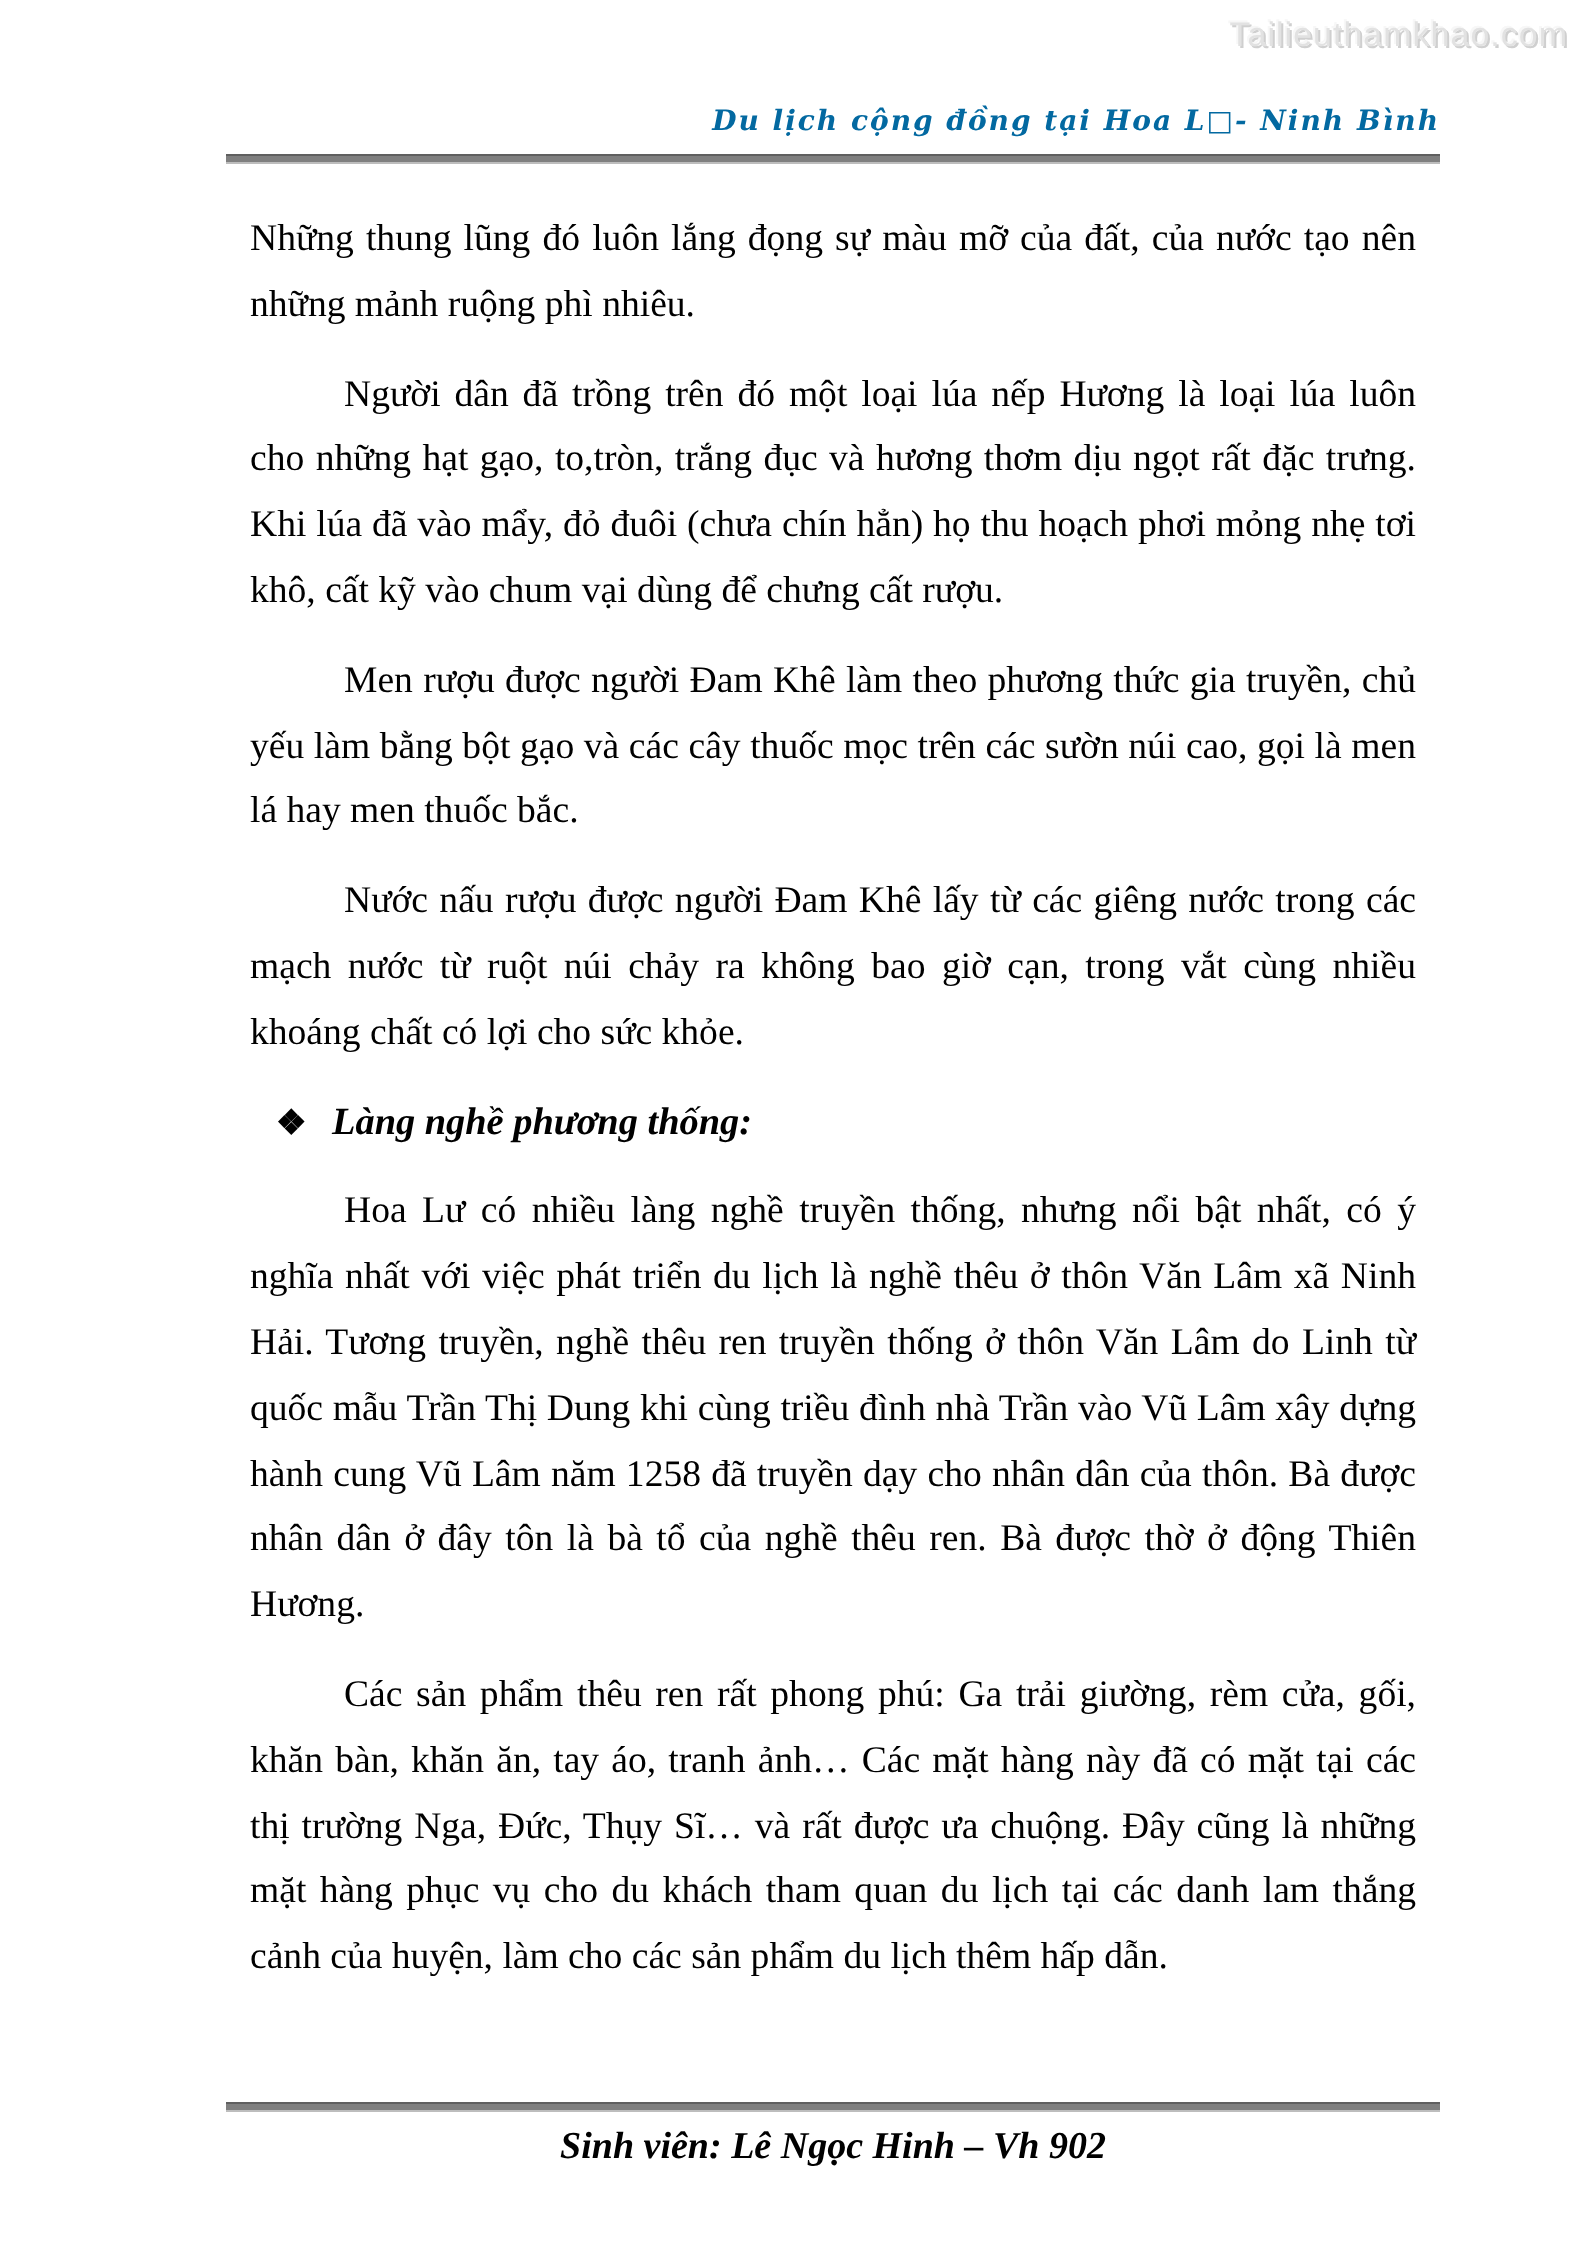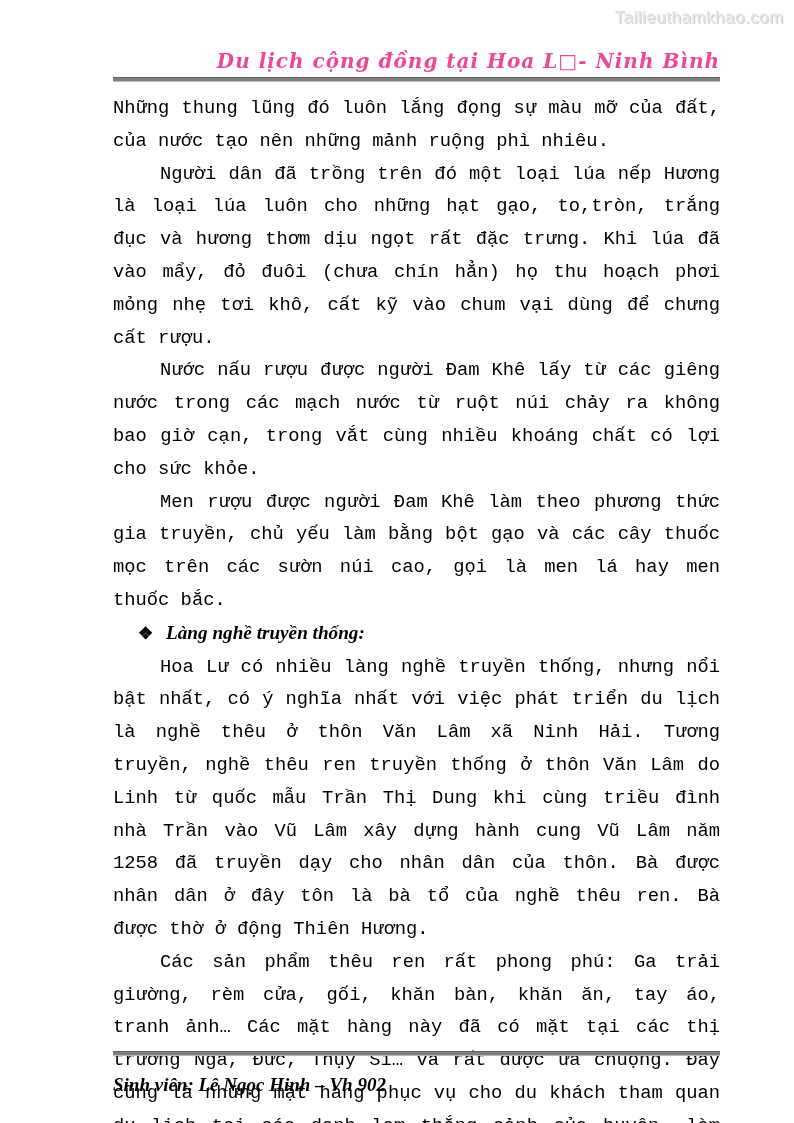--- a/index.html
+++ b/index.html
@@ -30,45 +30,44 @@
     position: absolute;
     left: 113px;
     width: 607px;
     top: 0;
   }
   .header-title {
     padding-top: 50px;
     text-align: right;
     font-style: italic;
     font-weight: bold;
-    font-size: 20px;
+    font-size: 14px;
     line-height: 22px;
     letter-spacing: 1px;
-    color: #ec4899;
+    color: #0369a1;
     font-family: "DejaVu Serif", serif;
   }
   .rule {
     height: 3px;
     background: #7f7f7f;
     border-top: 1px solid #5f5f5f;
     border-bottom: 1px solid #bdbdbd;
   }
   .header-rule { margin-top: 5px; }
   .doc-body {
     position: absolute;
     left: 113px;
     width: 607px;
     top: 92px;
     font-size: 18.8px;
     line-height: 32.8px;
     text-align: justify;
   }
   .para {
-    margin: 0;
-    font-family: Liberation Mono, monospace;
+    margin: 12px;
   }
   .para.indent {
     text-indent: 47px;
   }
   .bullet-line {
     padding-left: 25px;
     font-weight: bold;
     font-style: italic;
     font-size: 19.2px;
   }
@@ -78,45 +77,46 @@
     font-style: normal;
     font-size: 17px;
   }
   .footer-block {
     position: absolute;
     left: 113px;
     width: 607px;
     top: 1051px;
   }
   .footer-text {
-    margin-top: 17px;
+    margin-top: 6px;
     font-weight: bold;
     font-style: italic;
     font-size: 19px;
     line-height: 24px;
+    text-align: center;
   }
 </style>
 </head>
 <body>
 
 <div class="page">
 
   <div class="watermark">Tailieuthamkhao.com</div>
 
   <div class="header-block">
     <div class="header-title">Du lịch cộng đồng tại Hoa L□- Ninh Bình</div>
     <div class="rule header-rule"></div>
   </div>
 
   <div class="doc-body">
       <p class="para">Những thung lũng đó luôn lắng đọng sự màu mỡ của đất, của nước tạo nên những mảnh ruộng phì nhiêu.</p>
       <p class="para indent">Người dân đã trồng trên đó một loại lúa nếp Hương là loại lúa luôn cho những hạt gạo, to,tròn, trắng đục và hương thơm dịu ngọt rất đặc trưng. Khi lúa đã vào mẩy, đỏ đuôi (chưa chín hẳn) họ thu hoạch phơi mỏng nhẹ tơi khô, cất kỹ vào chum vại dùng để chưng cất rượu.</p>
+      <p class="para indent">Men rượu được người Đam Khê làm theo phương thức gia truyền, chủ yếu làm bằng bột gạo và các cây thuốc mọc trên các sườn núi cao, gọi là men lá hay men thuốc bắc.</p>
       <p class="para indent">Nước nấu rượu được người Đam Khê lấy từ các giêng nước trong các mạch nước từ ruột núi chảy ra không bao giờ cạn, trong vắt cùng nhiều khoáng chất có lợi cho sức khỏe.</p>
-      <p class="para indent">Men rượu được người Đam Khê làm theo phương thức gia truyền, chủ yếu làm bằng bột gạo và các cây thuốc mọc trên các sườn núi cao, gọi là men lá hay men thuốc bắc.</p>
-      <div class="bullet-line"><span class="bullet">❖</span><span class="bullet-text">Làng nghề truyền thống:</span></div>
+      <div class="bullet-line"><span class="bullet">❖</span><span class="bullet-text">Làng nghề phương thống:</span></div>
       <p class="para indent">Hoa Lư có nhiều làng nghề truyền thống, nhưng nổi bật nhất, có ý nghĩa nhất với việc phát triển du lịch là nghề thêu ở thôn Văn Lâm xã Ninh Hải. Tương truyền, nghề thêu ren truyền thống ở thôn Văn Lâm do Linh từ quốc mẫu Trần Thị Dung khi cùng triều đình nhà Trần vào Vũ Lâm xây dựng hành cung Vũ Lâm năm 1258 đã truyền dạy cho nhân dân của thôn. Bà được nhân dân ở đây tôn là bà tổ của nghề thêu ren. Bà được thờ ở động Thiên Hương.</p>
       <p class="para indent">Các sản phẩm thêu ren rất phong phú: Ga trải giường, rèm cửa, gối, khăn bàn, khăn ăn, tay áo, tranh ảnh… Các mặt hàng này đã có mặt tại các thị trường Nga, Đức, Thụy Sĩ… và rất được ưa chuộng. Đây cũng là những mặt hàng phục vụ cho du khách tham quan du lịch tại các danh lam thắng cảnh của huyện, làm cho các sản phẩm du lịch thêm hấp dẫn.</p>
     </div>
 
   <div class="footer-block">
     <div class="rule footer-rule"></div>
     <div class="footer-text">Sinh viên: Lê Ngọc Hinh – Vh 902</div>
   </div>
 
 </div>

